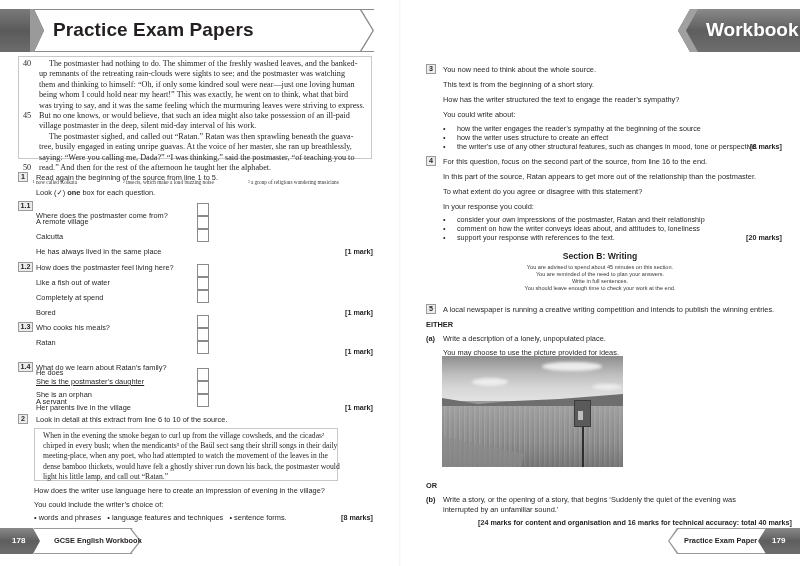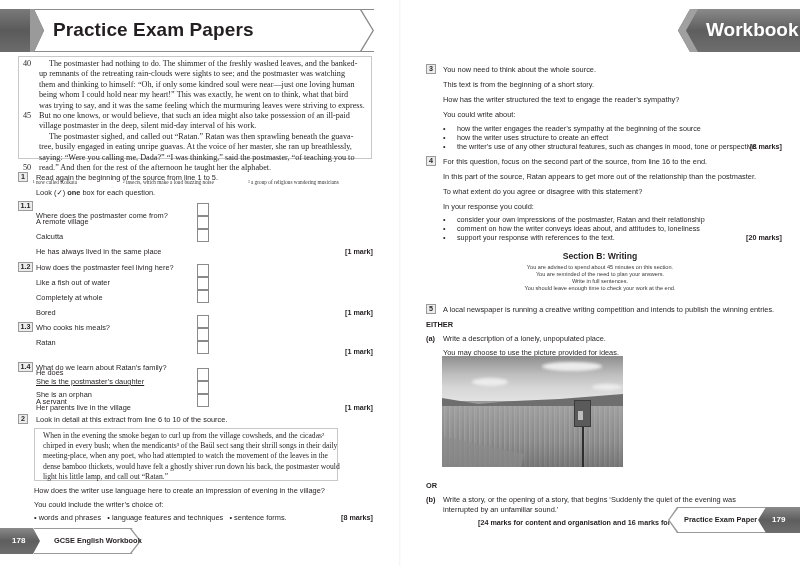--- a/index.html
+++ b/index.html
@@ -59,21 +59,21 @@
     .foot-left { position: absolute; left: 0; top: 528px; width: 141px; height: 26px; }
     .foot-left .dark { position: absolute; left: 0; top: 0; width: 40px; height: 26px;
       background: linear-gradient(#8a8a8a, #5e5e5e 50%, #6e6e6e); clip-path: polygon(0 0, 33px 0, 40px 13px, 33px 26px, 0 26px); }
     .foot-left .white { position: absolute; left: 34px; top: 0; width: 107px; height: 26px; border-top: 1px solid #9a9a9a; border-bottom: 1px solid #9a9a9a; background: #fff;
       clip-path: polygon(0 0, 98px 0, 107px 13px, 98px 26px, 0 26px); }
     .foot-left .edge { position: absolute; left: 130px; top: 0; width: 11px; height: 26px; background: #9a9a9a;
       clip-path: polygon(0 0, 1px 0, 11px 13px, 1px 26px, 0 26px, 0 25px, 9.5px 13px, 0 1px); }
     .foot-left .num { position: absolute; left: 12px; top: 8px; font-size: 8px; font-weight: bold; color: #fff; }
     .foot-left .label { position: absolute; left: 54px; top: 8px; font-size: 7.4px; font-weight: bold; color: #231f20; white-space: nowrap; }
 
-    .foot-right { position: absolute; right: 0; top: 507px; width: 132px; height: 26px; }
+    .foot-right { position: absolute; right: 0; top: 528px; width: 132px; height: 26px; }
     .foot-right .white { position: absolute; left: 0; top: 0; width: 100px; height: 26px; background: #fff; border-top: 1px solid #9a9a9a; border-bottom: 1px solid #9a9a9a;
       clip-path: polygon(9px 0, 100px 0, 100px 26px, 9px 26px, 0 13px); }
     .foot-right .edge { position: absolute; left: 0; top: 0; width: 11px; height: 26px; background: #9a9a9a;
       clip-path: polygon(9px 0, 11px 0, 1.5px 13px, 11px 26px, 9px 26px, 0 13px); }
     .foot-right .dark { position: absolute; left: 90px; top: 0; width: 42px; height: 26px;
       background: linear-gradient(#8a8a8a, #5e5e5e 50%, #6e6e6e); clip-path: polygon(8px 0, 42px 0, 42px 26px, 8px 26px, 0 13px); }
     .foot-right .num { position: absolute; left: 104px; top: 8px; font-size: 8px; font-weight: bold; color: #fff; }
     .foot-right .label { position: absolute; left: 16px; top: 8px; font-size: 7.4px; font-weight: bold; color: #231f20; white-space: nowrap; }
 
     
@@ -139,21 +139,21 @@
     <div class="q" style="left:36px; top:232px;">Calcutta</div>
     <div class="q" style="left:36px; top:247px;">He has always lived in the same place</div>
     <div class="tick-box" style="left:197px; top:203px;"></div>
     <div class="tick-box" style="left:197px; top:216px;"></div>
     <div class="tick-box" style="left:197px; top:229px;"></div>
     <div class="mark" style="left:345px; top:247px;">[1 mark]</div>
 
     <div class="qnum wide" style="left:18px; top:262px;">1.2</div>
     <div class="q" style="left:36px; top:263px;">How does the postmaster feel living here?</div>
     <div class="q" style="left:36px; top:278px;">Like a fish out of water</div>
-    <div class="q" style="left:36px; top:293px;">Completely at whole</div>
+    <div class="q" style="left:36px; top:293px;">Completely at spend</div>
     <div class="q" style="left:36px; top:308px;">Bored</div>
     <div class="tick-box" style="left:197px; top:264px;"></div>
     <div class="tick-box" style="left:197px; top:277px;"></div>
     <div class="tick-box" style="left:197px; top:290px;"></div>
     <div class="mark" style="left:345px; top:308px;">[1 mark]</div>
 
     <div class="qnum wide" style="left:18px; top:322px;">1.3</div>
     <div class="q" style="left:36px; top:323px;">Who cooks his meals?</div>
     <div class="q" style="left:36px; top:338px;">Ratan</div>
     <div class="q" style="left:36px; top:353px;margin-top:44px;">A servant</div>

